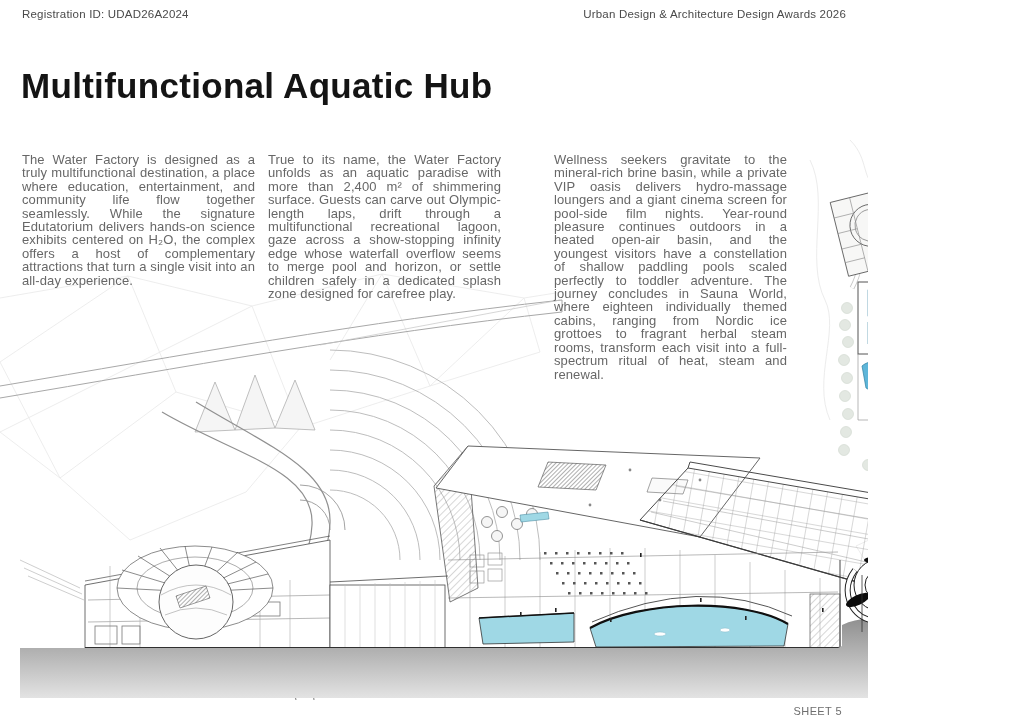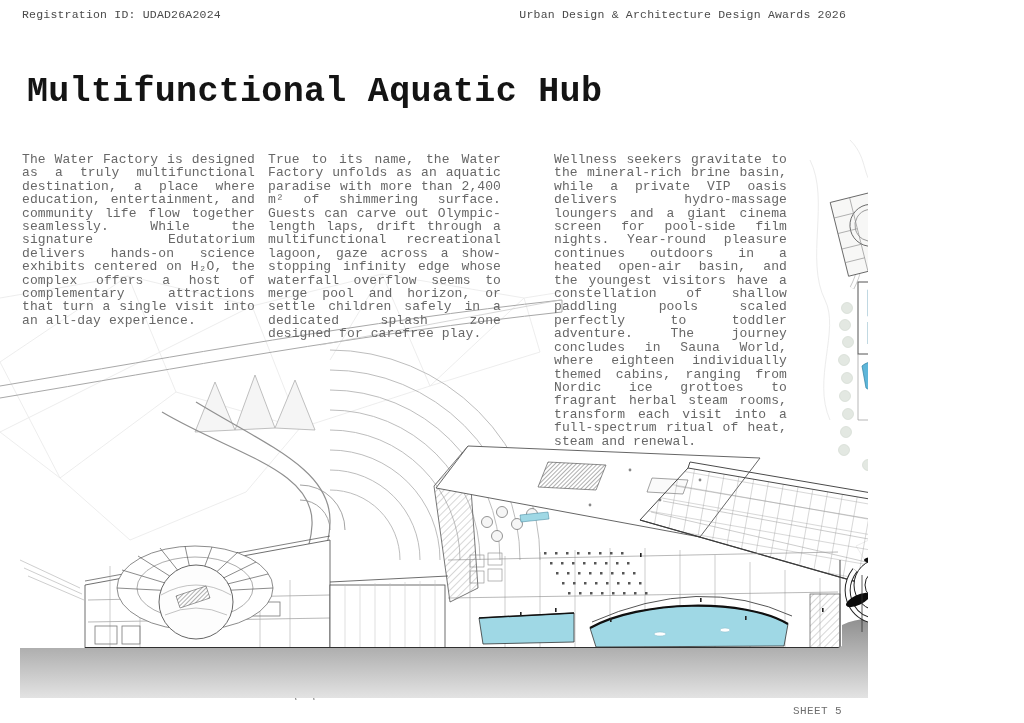--- a/index.html
+++ b/index.html
@@ -1,26 +1,26 @@
 <!DOCTYPE html>
 <html><head>
 <meta charset="utf-8">
 <style>
   html,body{margin:0;padding:0;background:#ffffff;}
   .sheet{
     position:relative;width:868px;height:723px;background:#ffffff;
-    font-family:Liberation Mono, monospace;overflow:hidden;
+    font-family:Liberation Sans, sans-serif;overflow:hidden;
   }
   .hdr{
     position:absolute;top:8px;left:22px;right:22px;
     display:flex;justify-content:space-between;
     font-size:11.5px;color:#4a4a4a;letter-spacing:.2px;
   }
   h1.title{
-    position:absolute;top:66px;left:21px;margin:6px;
+    position:absolute;top:66px;left:21px;margin:0;
     font-size:35px;font-weight:700;color:#141414;letter-spacing:.3px;
   }
   .col{
     position:absolute;top:140px;width:233px;
     font-size:13px;line-height:13.4px;color:#676767;
     text-align:justify;letter-spacing:.1px;
   }
   .col1{left:22px;}
   .col2{left:268px;}
   .col3{left:554px;}

